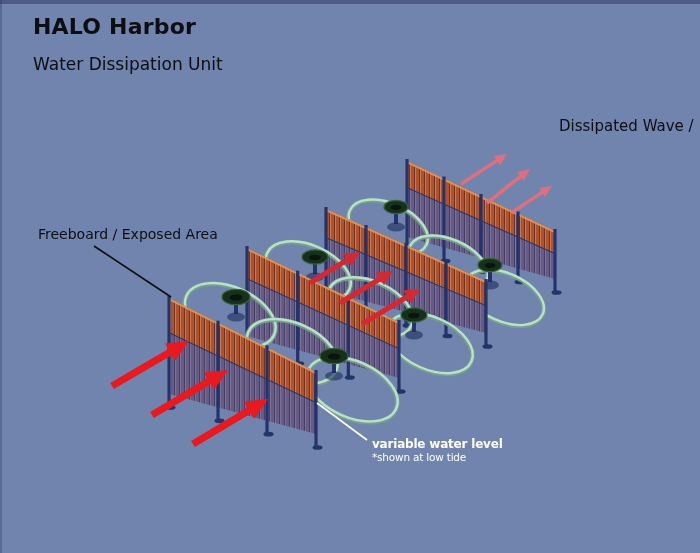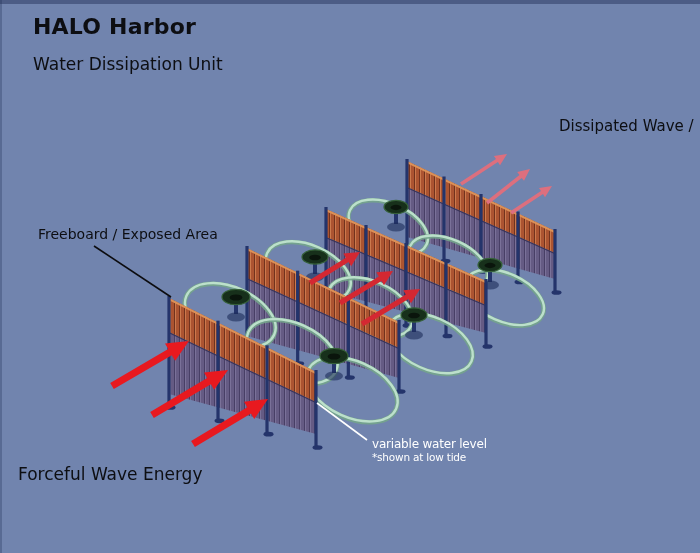--- a/index.html
+++ b/index.html
@@ -11,21 +11,21 @@
   .stage svg{position:absolute;left:0;top:0;}
   .edge-top{position:absolute;left:0;top:0;width:700px;height:4px;background:rgba(30,45,85,.45);}
   .edge-left{position:absolute;left:0;top:0;width:2px;height:553px;background:rgba(30,45,85,.30);}
   .txt{position:absolute;color:#0d0e12;white-space:nowrap;}
   .title{left:33px;top:14px;font-size:22px;font-weight:bold;letter-spacing:.2px;}
   .subtitle{left:33px;top:54px;font-size:17px;}
   .lbl-dissipated{left:538px;top:118px;font-size:15px;line-height:17px;}
   .lbl-dissipated span{display:block;margin-left:21px;}
   .lbl-freeboard{left:12px;top:226px;font-size:14px;margin-left:26px;}
   .lbl-forceful{left:18px;top:464px;font-size:17px;}
-  .lbl-water{left:372px;top:437px;font-size:12px;font-weight:normal;color:#ffffff;letter-spacing:-.2px;}
+  .lbl-water{left:372px;top:437px;font-size:12px;font-weight:bold;color:#ffffff;letter-spacing:-.2px;}
   .lbl-note{left:372px;top:451px;font-size:10.5px;font-weight:normal;color:#ffffff;letter-spacing:-.2px;}
 </style>
 </head>
 <body>
 
 <div class="stage" style="background: rgb(113, 132, 174);">
   <svg id="diagram" width="700" height="553" viewBox="0 0 700 553">
       <defs>
         <pattern id="po" width="5" height="10" patternUnits="userSpaceOnUse">
           <rect x="0" y="0" width="5" height="10" fill="#AC5431"></rect>
@@ -169,16 +169,15 @@
   <div class="edge-left"></div>
 
   <div class="txt title">HALO Harbor</div>
   <div class="txt subtitle">Water Dissipation Unit</div>
 
   <div class="txt lbl-dissipated">
     <span>Dissipated Wave /</span>
   </div>
 
   <div class="txt lbl-freeboard">Freeboard / Exposed Area</div>
-  <div class="txt lbl-forceful">Forceful Wave Energy</div>
   <div class="txt lbl-water">variable water level</div>
   <div class="txt lbl-note">*shown at low tide</div>
 </div>
 
 </body></html>

